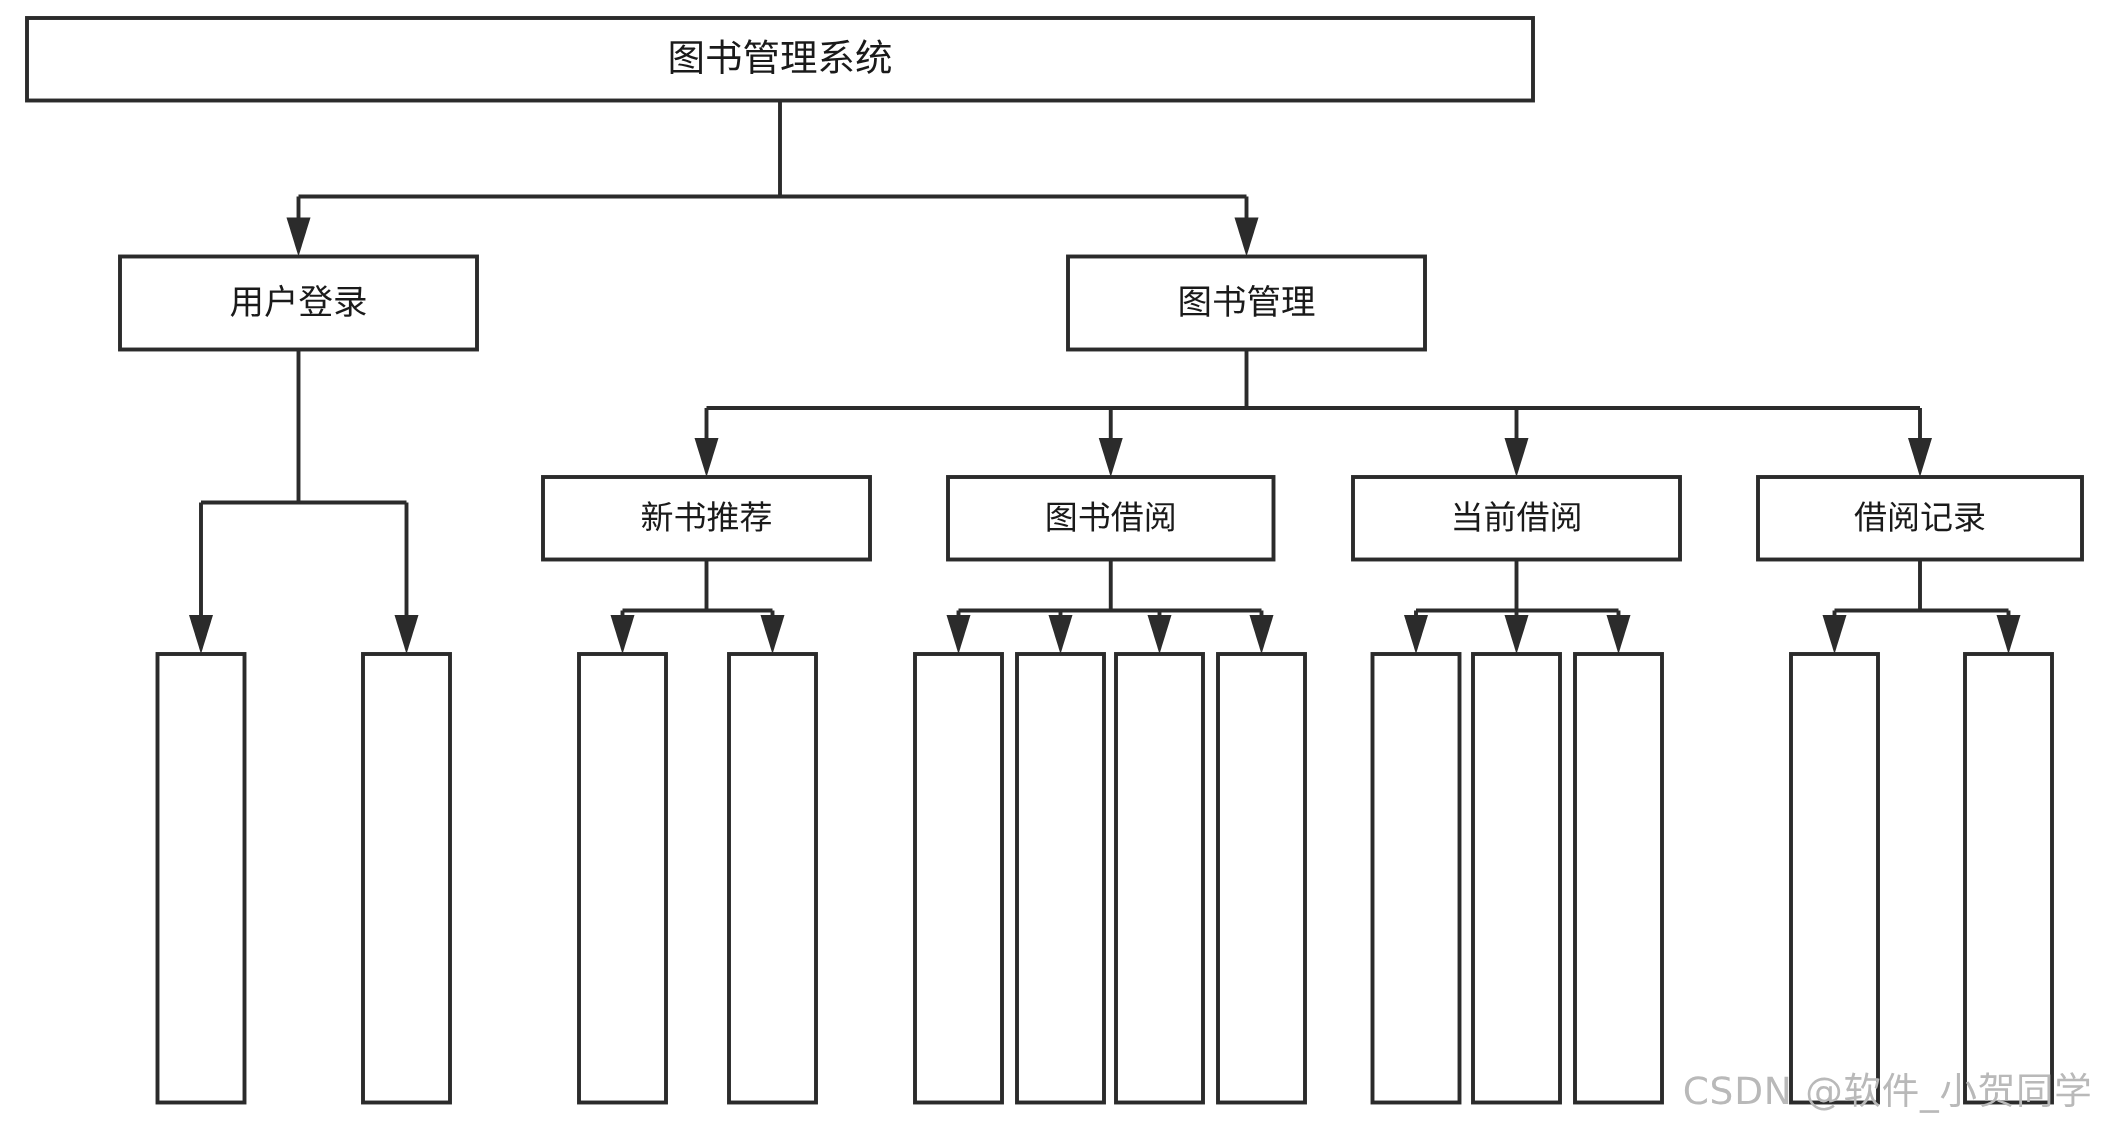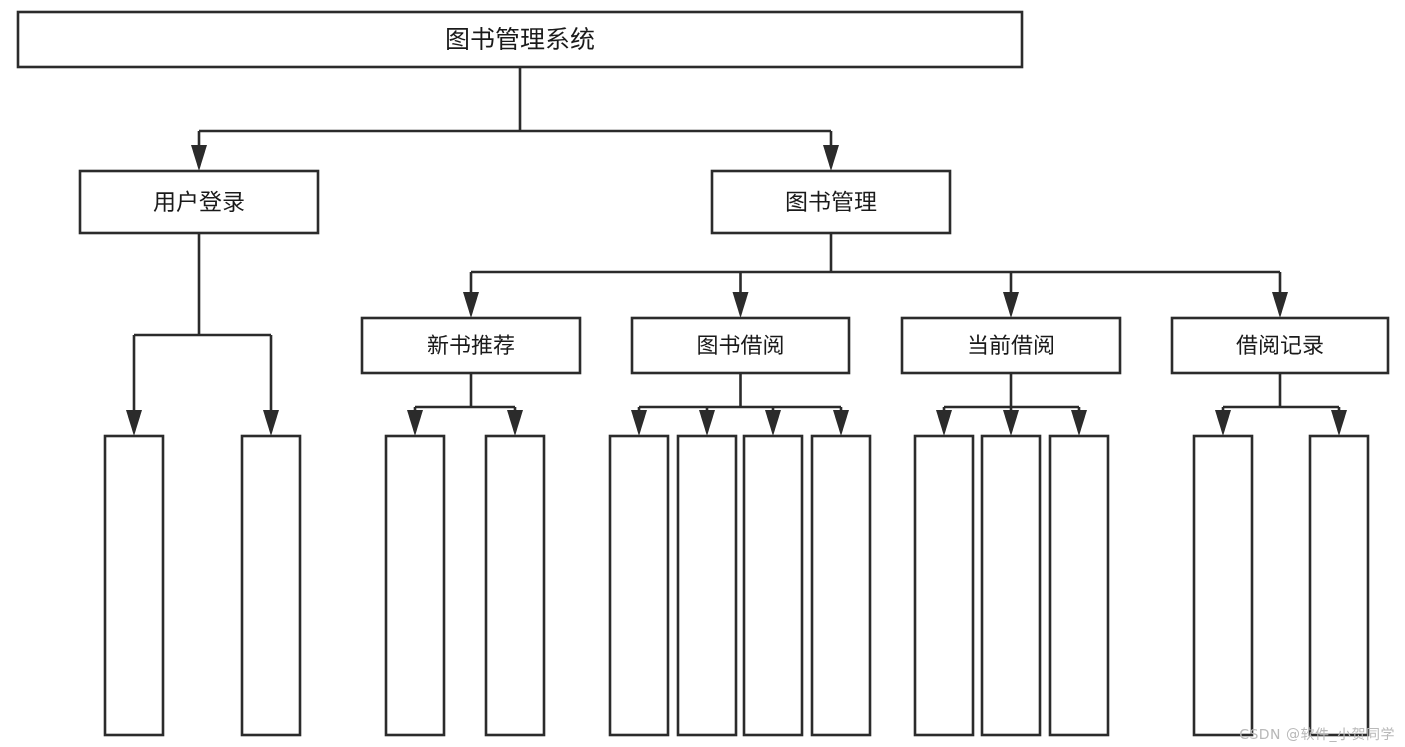--- a/index.html
+++ b/index.html
@@ -33,21 +33,21 @@
     align-items:center;
     justify-content:center;
     pointer-events:none;
   }
 
   .watermark{
     position:absolute;
     right:10px;
     bottom:4px;
     font-family:"DejaVu Sans","Liberation Sans",sans-serif;
-    font-size:14px;
+    font-size:25px;
     color:#b9b9b9;
     letter-spacing:0.5px;
     white-space:nowrap;
     user-select:none;
   }
 </style>
 </head>
 <body>
 
 <div id="diagram-root">

